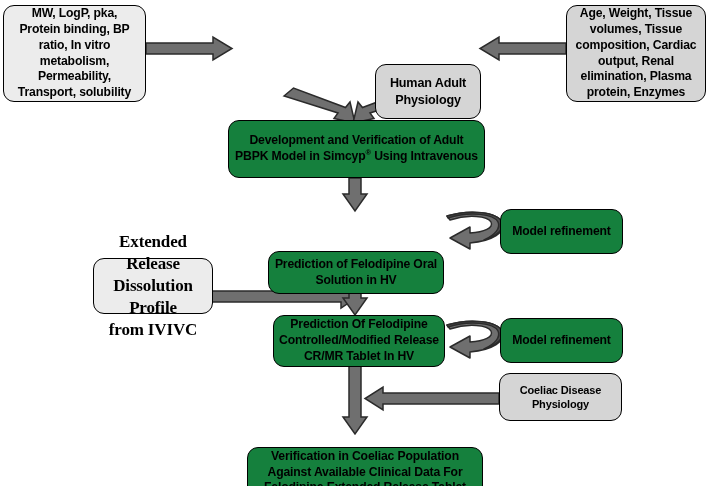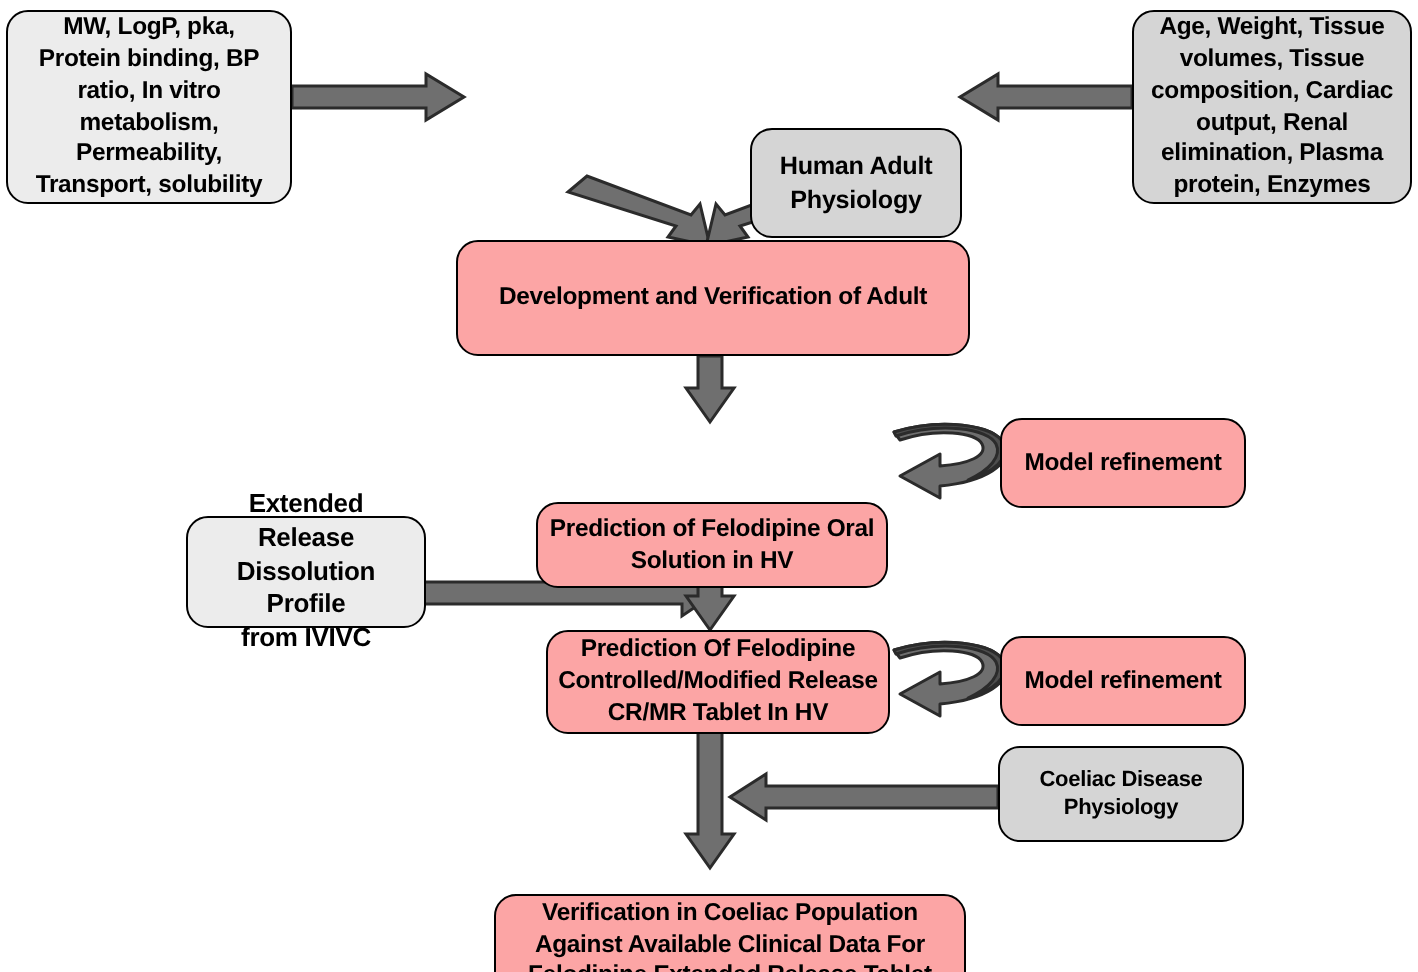--- a/index.html
+++ b/index.html
@@ -28,21 +28,21 @@
     text-align: center;
     font-weight: bold;
     color: #000000;
     line-height: 1.30;
     letter-spacing: -0.15px;
     padding: 2px 5px;
     z-index: 3;
   }
   .fill-light  { background: #ececec; }
   .fill-mid    { background: #d5d5d5; }
-  .fill-white  { background: #fca5a5; }
+  .fill-white  { background: #15803d; }
 
   .svg-layer {
     position: absolute;
     left: 0; top: 0;
     width: 709px;
     height: 486px;
     z-index: 1;
   }
   .node-text { display: block; white-space: pre-line; }
   sup.reg { font-size: 0.62em; vertical-align: super; line-height: 0; }
@@ -127,32 +127,35 @@
 volumes, Tissue
 composition, Cardiac
 output, Renal
 elimination, Plasma
 protein, Enzymes</span>
   </div>
 
   <div class="node fill-white" style="left:228px; top:120px; width:257px; height:58px; font-size:12.2px;
               flex-direction:column; justify-content:center;">
     <span>Development and Verification of Adult</span>
+    <span>
+      <span>PBPK Model in Simcyp</span><sup class="reg">®</sup><span> Using Intravenous</span>
+    </span>
   </div>
 
   <div class="node fill-white" style="left:268px; top:211px; width:176px; height:43px; font-size:12.2px;margin-top:40px;">
     <span class="node-text">Prediction of Felodipine Oral
 Solution in HV</span>
   </div>
 
   <div class="node fill-white" style="left:500px; top:209px; width:123px; height:45px; font-size:12.2px;">
     <span class="node-text">Model refinement</span>
   </div>
 
-  <div class="node fill-light" style="left:93px; top:258px; width:120px; height:56px; font-size:13px;">
+  <div class="node fill-light" style="left:93px; top:258px; width:120px; height:56px; font-size:17px;font-family:Liberation Serif, serif;">
     <span class="node-text">Extended Release
 Dissolution Profile
 from IVIVC</span>
   </div>
 
   <div class="node fill-white" style="left:273px; top:315px; width:172px; height:52px; font-size:12.2px;">
     <span class="node-text">Prediction Of Felodipine
 Controlled/Modified Release
 CR/MR Tablet In HV</span>
   </div>

